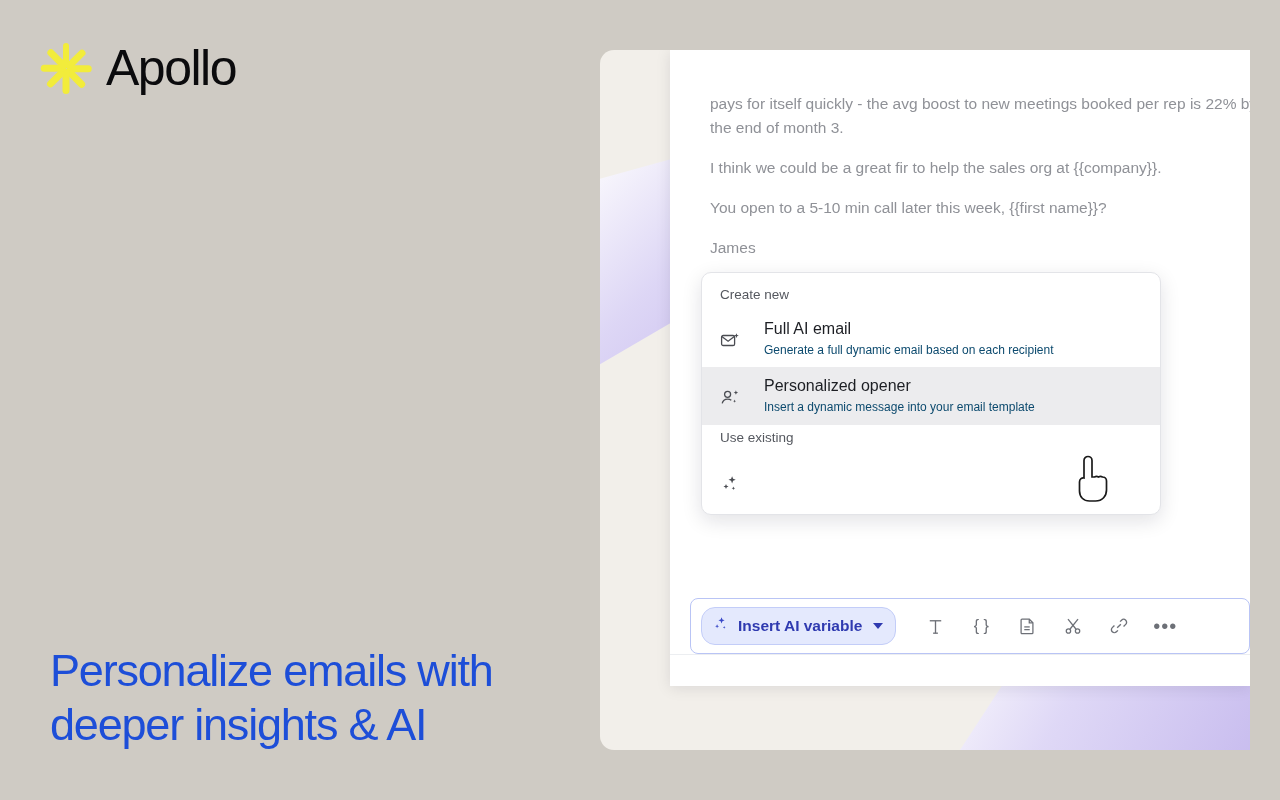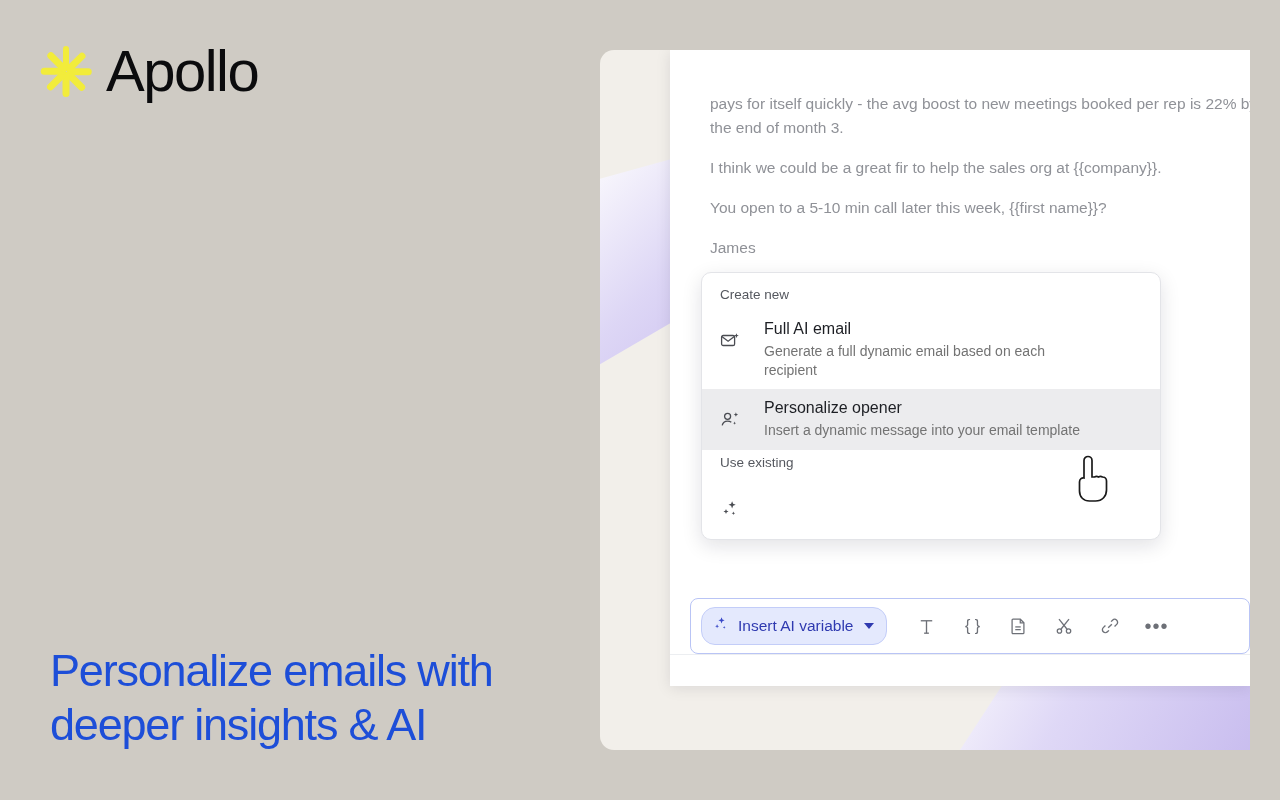--- a/index.html
+++ b/index.html
@@ -29,21 +29,21 @@
   .logo-mark .spoke {
     position: absolute;
     left: 50%; top: 50%;
     width: 6.5px; height: 25px;
     margin-left: -3.25px; margin-top: -12.5px;
     background: #f2ec3b;
     border-radius: 3.5px;
     transform-origin: 50% 50%;
   }
   .logo-text {
-    font-size: 58px;
+    font-size: 50px;
     letter-spacing: -1.5px;
     color: #0b0b0d;
     font-weight: 400;
     line-height: 1;
     font-family: "Liberation Sans", sans-serif;
   }
   .headline {
     position: absolute;
     left: 50px; bottom: 48px;
     width: 520px;
@@ -137,22 +137,22 @@
     margin-top: 12px;
     color: #4a4c52;
   }
   .mi-title {
     font-size: 16px;
     color: #1d1f24;
     line-height: 1.3;
     margin-bottom: 2px;
   }
   .mi-desc {
-    font-size: 14px;
-    color: #737373;
+    font-size: 12px;
+    color: #0c4a6e;
     line-height: 1.38;
     max-width: 320px;
   }
 
   
   .toolbar {
     position: absolute;
     left: 20px; top: 548px;
     width: 560px; height: 56px;
     border: 1.5px solid #b9c4f5;
@@ -167,21 +167,21 @@
     display: flex;
     align-items: center;
     gap: 9px;
     background: #e4e9fd;
     border: 1px solid #c3cdf8;
     color: #2f3ab0;
     border-radius: 14px;
     height: 38px;
     padding: 0 12px 0 11px;
     font-size: 15.5px;
-    font-weight: normal;
+    font-weight: bold;
     margin-right: 14px;
   }
   .ai-pill .caret {
     width: 0; height: 0;
     border-left: 5px solid transparent;
     border-right: 5px solid transparent;
     border-top: 6px solid #2f3ab0;
     margin-left: 2px;
   }
   .tb-btn {
@@ -266,21 +266,21 @@
       <div class="menu-item selected">
         <span class="mi-icon">
           <svg viewBox="0 0 20 20" width="20" height="20" fill="none" stroke="currentColor" stroke-width="1.3">
             <circle cx="7.6" cy="6.3" r="3"></circle>
             <path d="M2.2 15.4c.6-2.9 2.8-4.3 5.4-4.3 1.4 0 2.7.4 3.7 1.2"></path>
             <path d="M15.9 2.3 l.65 1.6 1.6.65 -1.6.65 -.65 1.6 -.65-1.6 -1.6-.65 1.6-.65z" fill="currentColor" stroke="none"></path>
             <path d="M14.6 11.6 l.45 1.1 1.1.45 -1.1.45 -.45 1.1 -.45-1.1 -1.1-.45 1.1-.45z" fill="currentColor" stroke="none"></path>
           </svg>
         </span>
         <span>
-          <div class="mi-title">Personalize opener</div>
+          <div class="mi-title">Personalized opener</div>
           <div class="mi-desc">Insert a dynamic message into your email template</div>
         </span>
       </div>
 
       <div class="menu-section">Use existing</div>
 
       <div class="menu-item">
         <span class="mi-icon">
           <svg viewBox="0 0 20 20" width="20" height="20" fill="currentColor">
             <path d="M12.1 2.2 l1.0 2.6 2.6 1.0 -2.6 1.0 -1.0 2.6 -1.0-2.6 -2.6-1.0 2.6-1.0z"></path>

